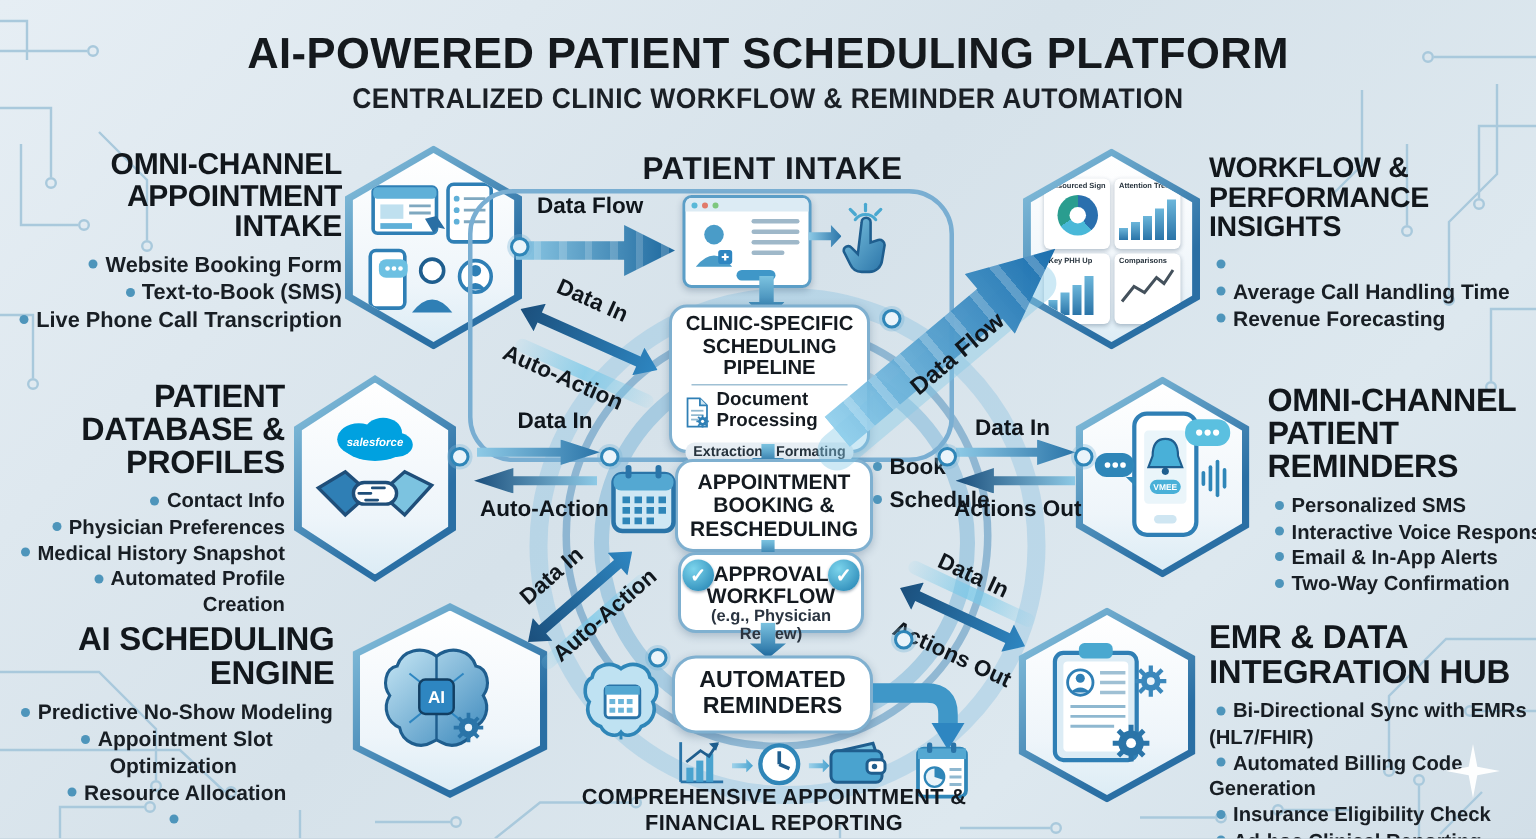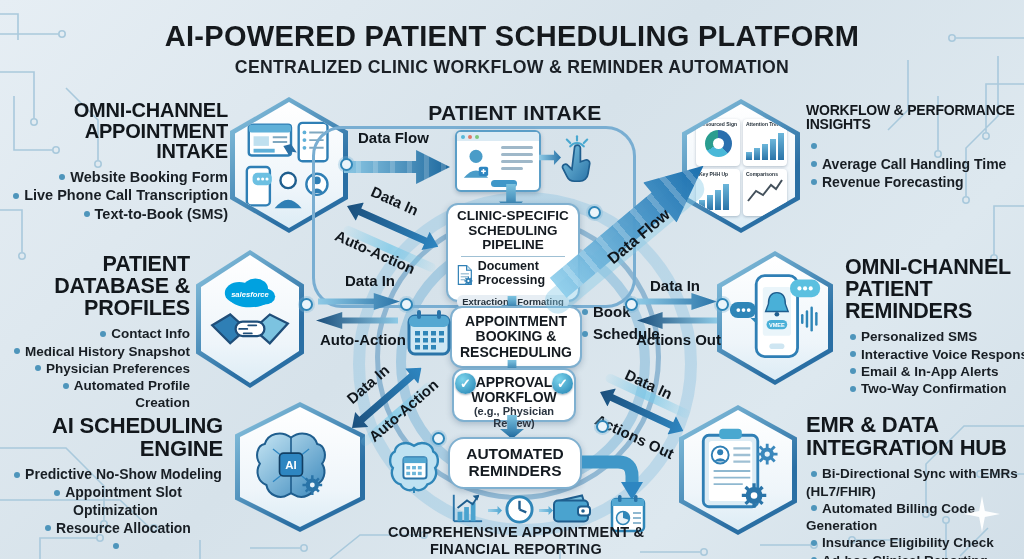--- a/index.html
+++ b/index.html
@@ -96,22 +96,22 @@
   <div class="ring" style="left:375px;top:214px;width:276px;height:276px;border:5px solid rgba(84,146,190,.55);"></div>
   <div class="ring" style="left:396px;top:235px;width:234px;height:234px;border:10px solid rgba(120,180,215,.5);"></div>
 
   <div class="abs title">AI-POWERED PATIENT SCHEDULING PLATFORM</div>
   <div class="abs subtitle"><span>CENTRALIZED CLINIC WORKFLOW &amp; REMINDER AUTOMATION</span></div>
 
   <div class="abs sec ralign" style="left:8px;top:100px;width:220px;">
     <h2 style="font-size:20px;">OMNI-CHANNEL APPOINTMENT INTAKE</h2>
     <ul style="font-size:14.5px;">
       <li><span class="bdot"></span><span>Website Booking Form</span></li>
+      <li><span class="bdot"></span><span>Text-to-Book (SMS)</span></li>
       <li><span class="bdot"></span><span>Live Phone Call Transcription</span></li>
-      <li><span class="bdot"></span><span>Text-to-Book (SMS)</span></li>
     </ul>
   </div>
   <div class="hex" style="left:230px;top:97px;width:118px;height:136px;">
     <div class="hexin">
       <svg viewBox="0 0 100 104" style="position:absolute;inset:8px;width:96px;height:114px;">
         <rect x="6" y="8" width="44" height="32" rx="3" fill="#fff" stroke="#2f7fb5" stroke-width="2.5"></rect>
         <rect x="6" y="8" width="44" height="8" rx="3" fill="#5fb0d8"></rect>
         <rect x="11" y="20" width="16" height="10" fill="#bfe0ef"></rect>
         <line x1="31" y1="21" x2="46" y2="21" stroke="#7fa8c0" stroke-width="2"></line>
           <line x1="31" y1="26" x2="46" y2="26" stroke="#7fa8c0" stroke-width="2"></line>
@@ -135,22 +135,22 @@
         <circle cx="77" cy="66" r="4" fill="#2f7fb5"></circle>
           <path d="M70 79 q7 -9 14 0" fill="#2f7fb5"></path>
       </svg>
     </div>
   </div>
 
   <div class="abs sec ralign" style="left:4px;top:253px;width:186px;">
     <h2 style="font-size:21.5px;">PATIENT DATABASE &amp; PROFILES</h2>
     <ul style="font-size:13.5px;">
       <li><span class="bdot"></span><span>Contact Info</span></li>
+      <li><span class="bdot"></span><span>Physician Preferences</span></li>
       <li><span class="bdot"></span><span>Medical History Snapshot</span></li>
-      <li><span class="bdot"></span><span>Physician Preferences</span></li>
       <li><span class="bdot"></span><span>Automated Profile Creation</span></li>
     </ul>
   </div>
   <div class="hex" style="left:196px;top:250px;width:108px;height:138px;">
     <div class="hexin">
       <svg viewBox="0 0 100 110" style="position:absolute;inset:4px;width:90px;height:120px;">
         <ellipse cx="38" cy="26" rx="16" ry="12" fill="#00a1e0"></ellipse>
           <ellipse cx="56" cy="21" rx="14" ry="11" fill="#00a1e0"></ellipse>
         <ellipse cx="66" cy="30" rx="12" ry="9" fill="#00a1e0"></ellipse>
           <ellipse cx="50" cy="31" rx="23" ry="11" fill="#00a1e0"></ellipse>
@@ -232,21 +232,21 @@
       </div>
       <div class="mcard" style="left:56px;top:65px;">
         <div class="mlabel">Comparisons</div>
         <svg viewBox="0 0 38 28" width="38" height="28">
             <polyline points="2,24 10,14 17,18 25,8 30,12 36,3" fill="none" stroke="#44515c" stroke-width="2"></polyline>
           </svg>
       </div>
     </div>
   </div>
   <div class="abs sec" style="left:806px;top:103px;width:214px;">
-    <h2 style="font-size:14px;">WORKFLOW &amp; PERFORMANCE INSIGHTS</h2>
+    <h2 style="font-size:19px;">WORKFLOW &amp; PERFORMANCE INSIGHTS</h2>
     <ul style="font-size:14px;">
       <li><span class="bdot"></span></li>
       <li><span class="bdot"></span><span>Average Call Handling Time</span></li>
       <li><span class="bdot"></span><span>Revenue Forecasting</span></li>
     </ul>
   </div>
 
   <div class="hex" style="left:717px;top:251px;width:116px;height:134px;">
     <div class="hexin">
       <svg viewBox="0 0 100 110" style="position:absolute;inset:6px;width:94px;height:112px;">

